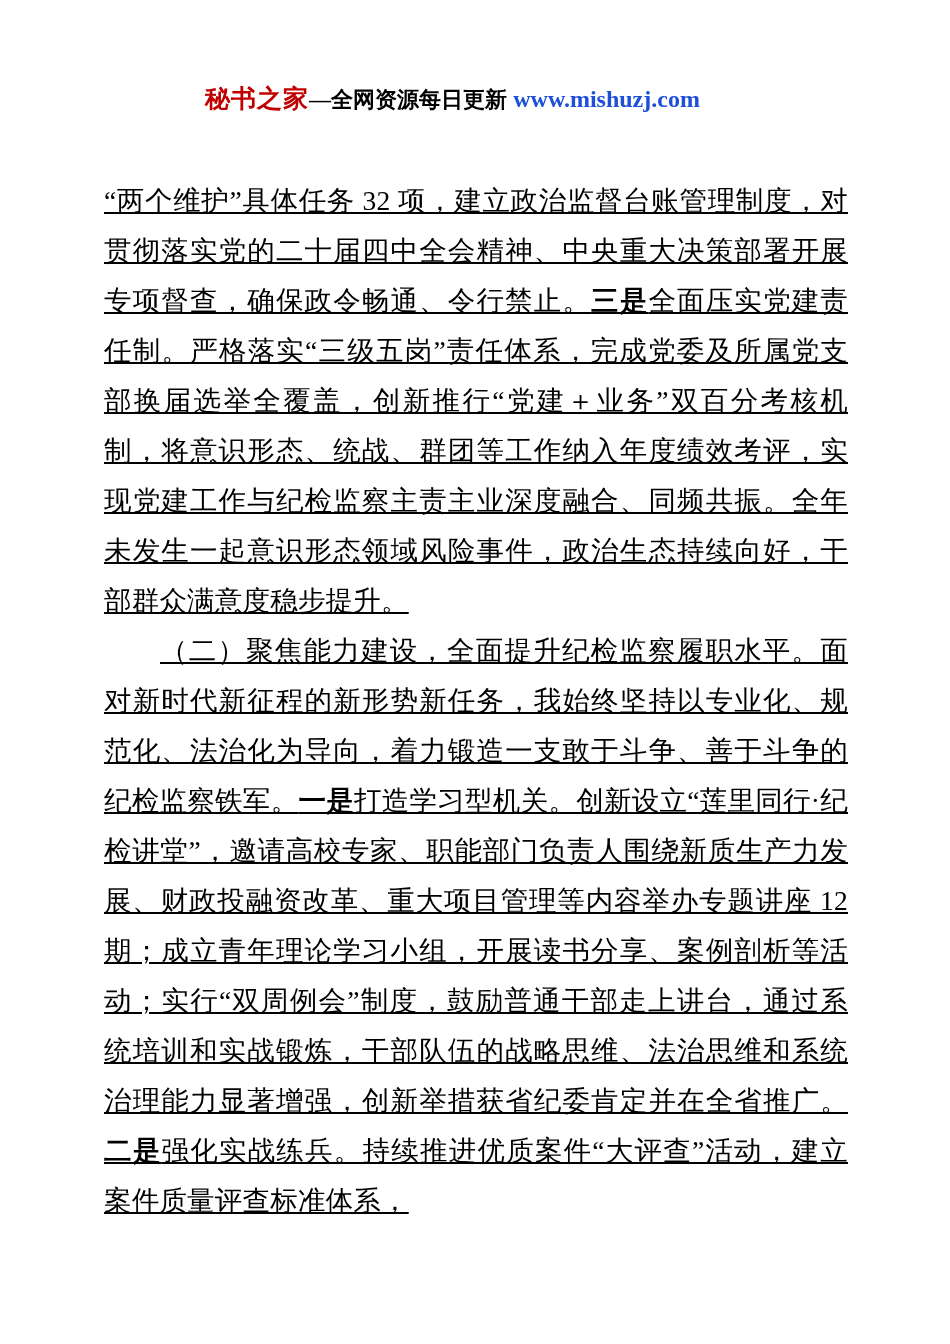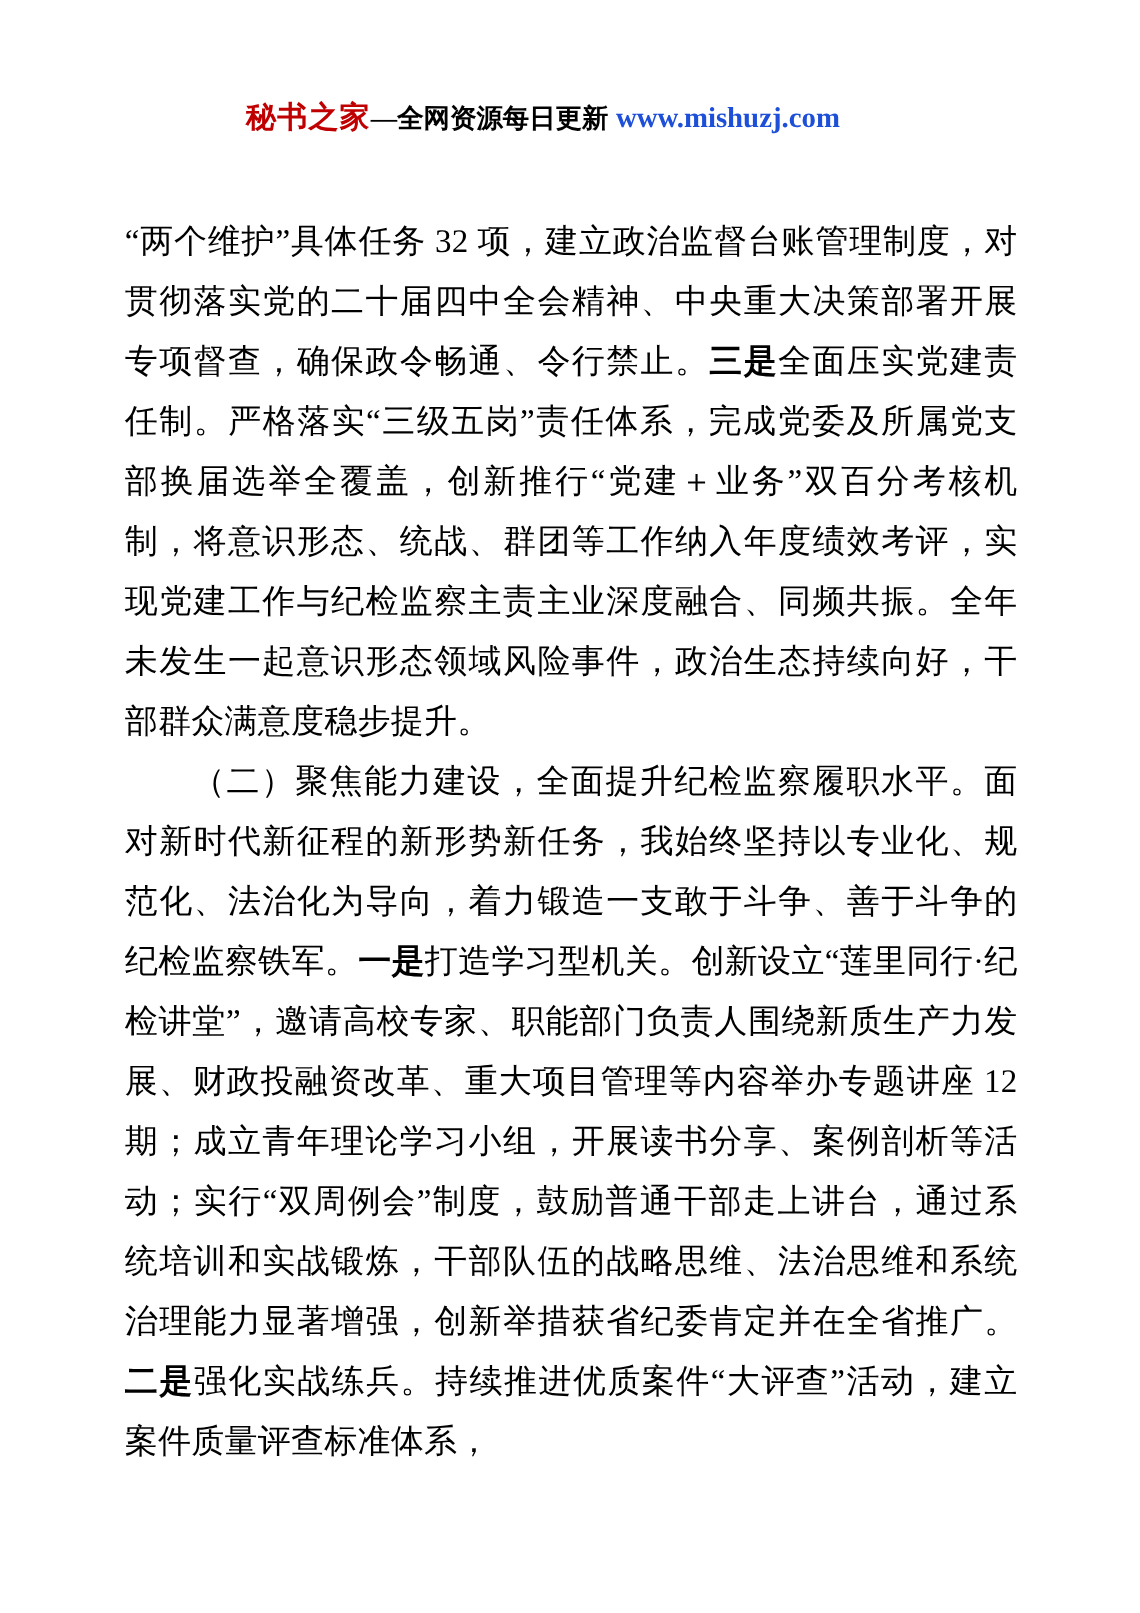--- a/index.html
+++ b/index.html
@@ -54,20 +54,21 @@
     font-size: 27.5px;
     line-height: 50px;
     color: #000000;
     text-align: justify;
     text-justify: inter-ideograph;
     letter-spacing: 0.2px;
   }
   .para {
     margin: 0 0 0 0;
     text-indent: 0;
+    text-decoration: underline;
   }
   .para.indent {
     text-indent: 56px;
   }
   .b {
     font-weight: bold;
   }
 </style>
 </head>
 <body>

